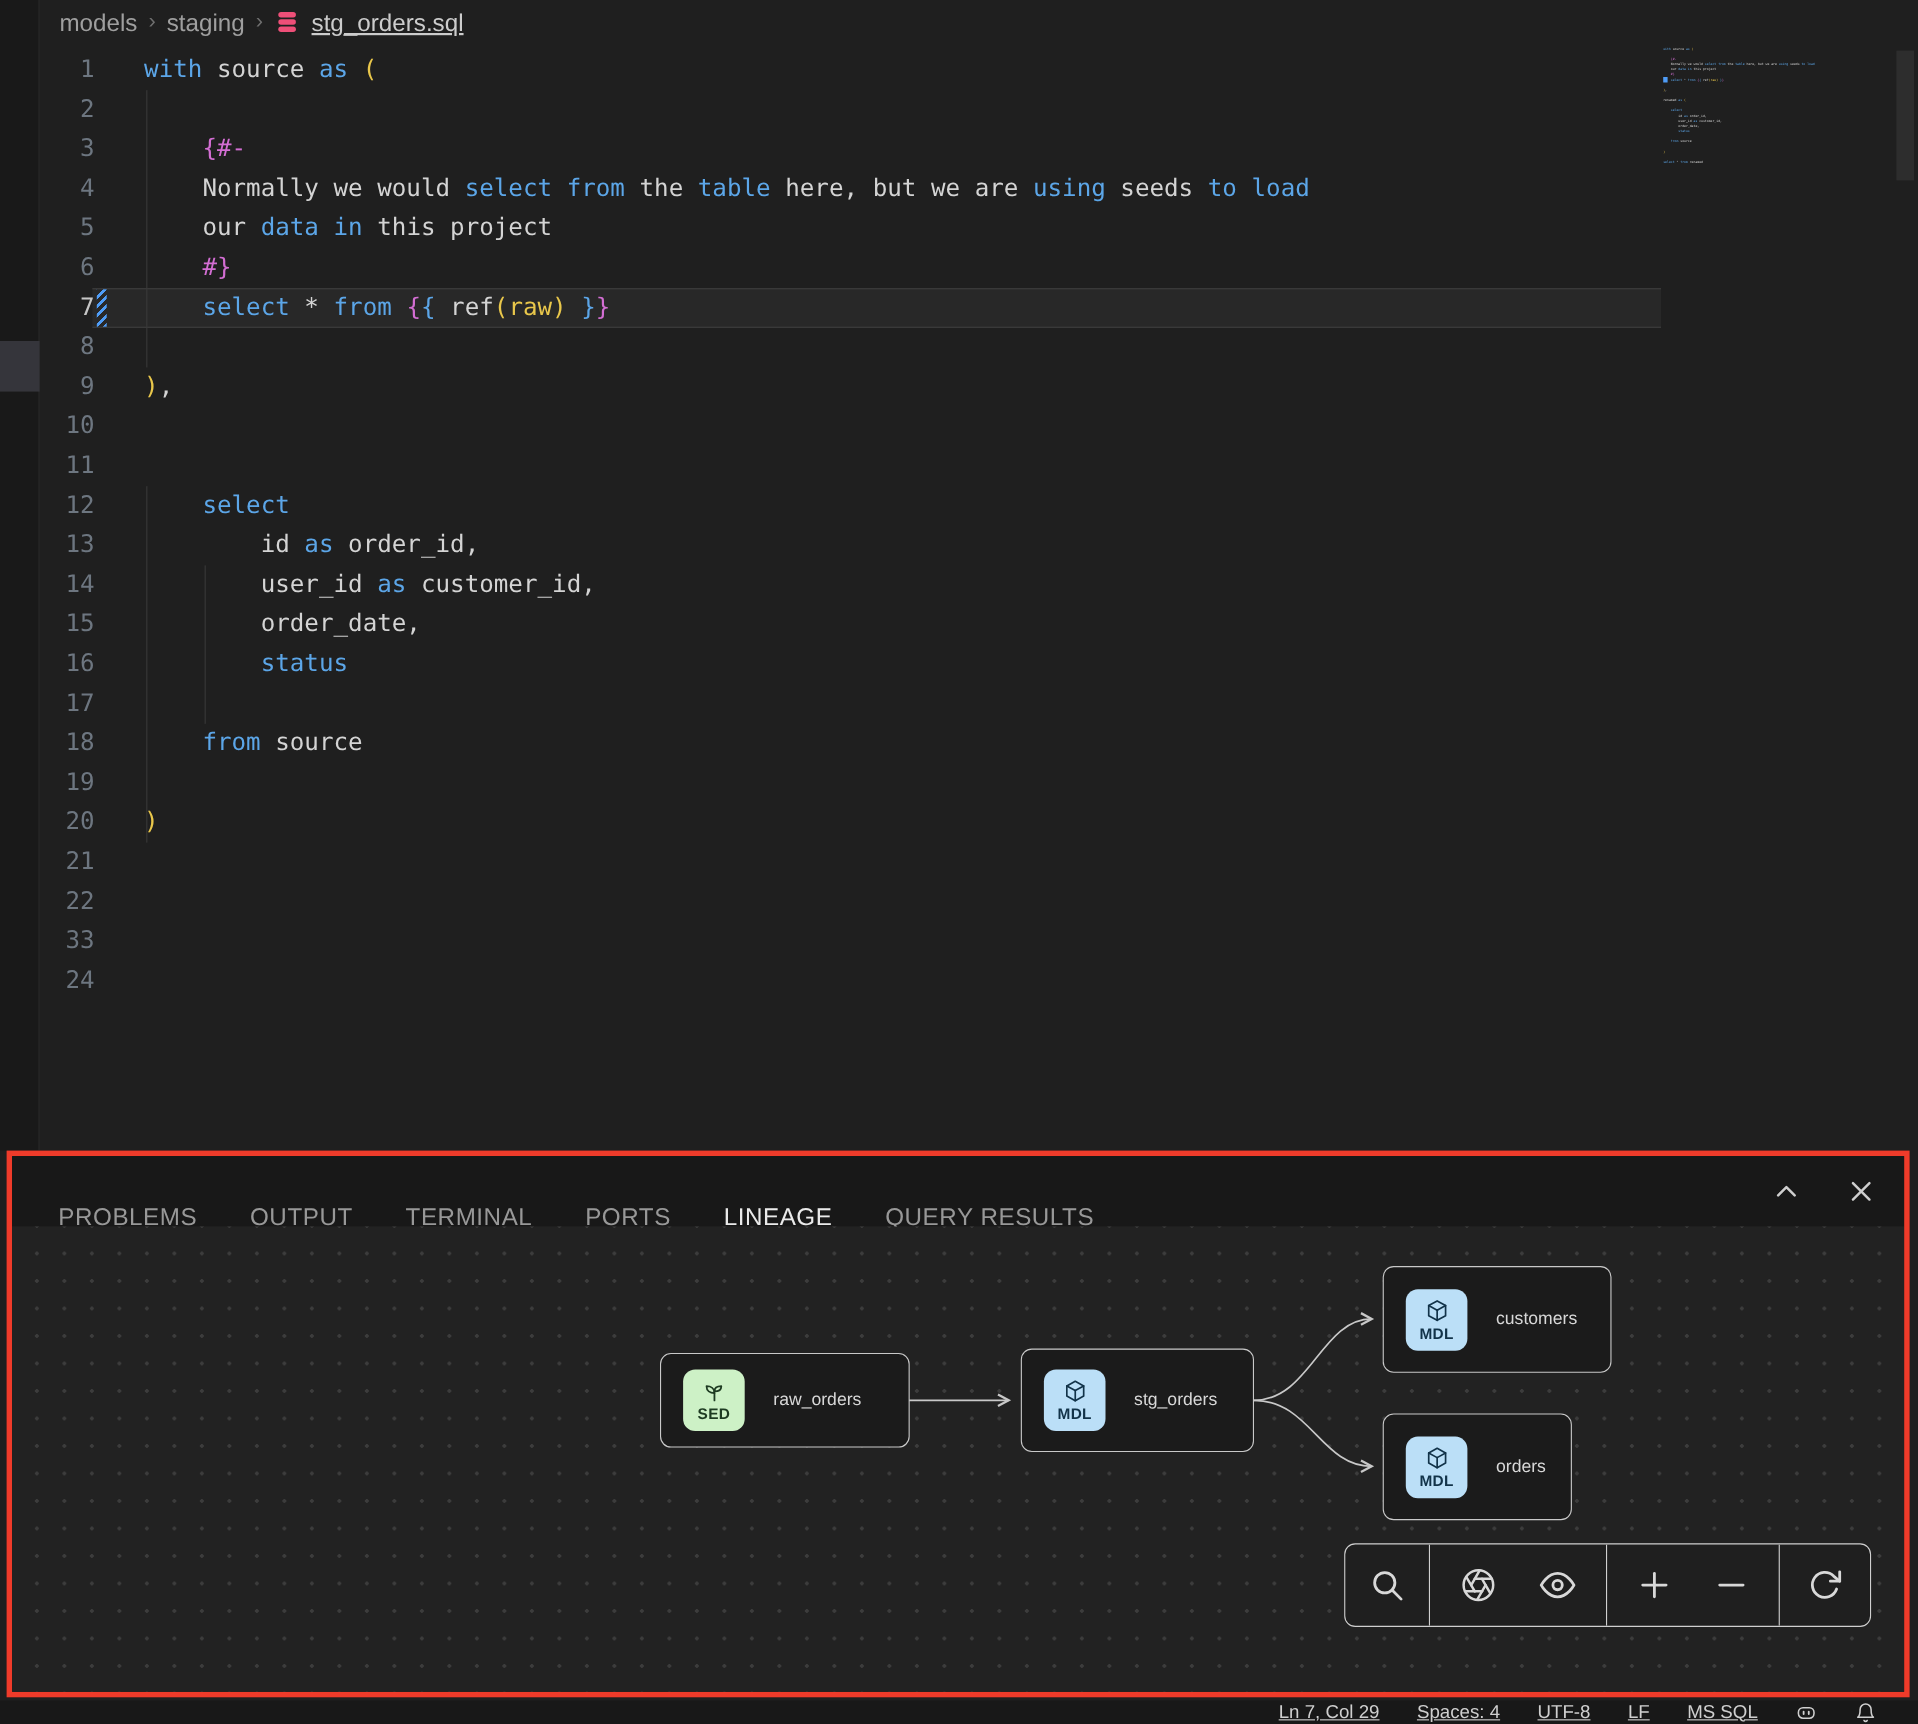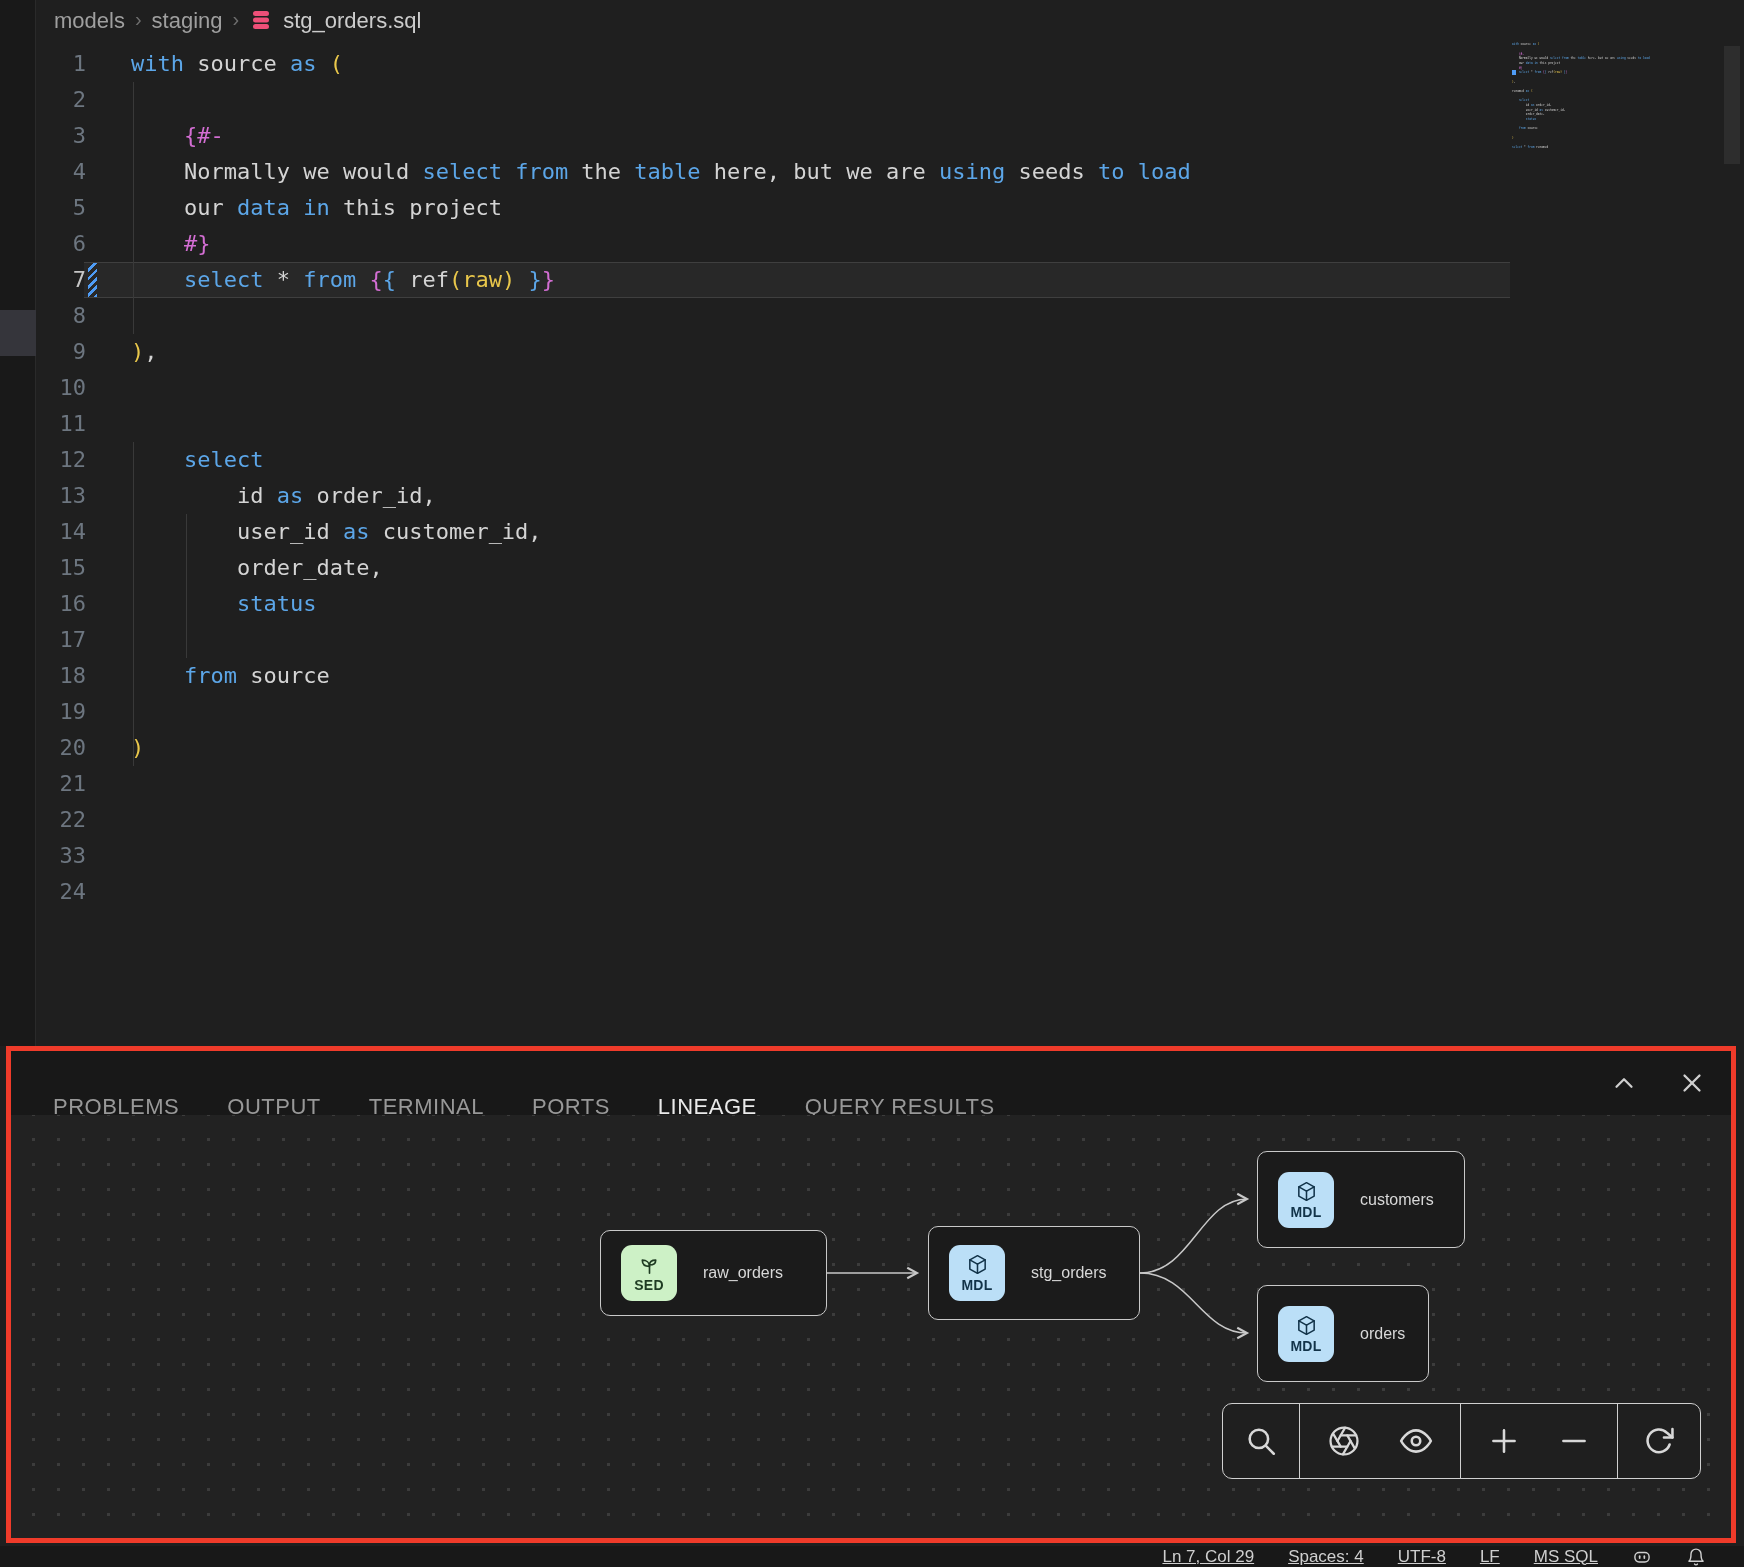--- a/index.html
+++ b/index.html
@@ -8,21 +8,21 @@
           font-family:"Liberation Sans",sans-serif;color:#d4d4d4;}
 
   
   .activity-strip{position:absolute;left:0;top:0;width:36px;height:1046px;background:#191919;border-right:1px solid #2a2a2a;}
   .activity-block{position:absolute;left:0;top:310px;width:36px;height:46px;background:#35353b;}
 
   
   .breadcrumb{position:absolute;left:54px;top:8px;height:32px;display:flex;gap:10px;
               font-size:22px;color:#9f9f9f;}
   .breadcrumb .sep{color:#6f6f6f;font-size:20px;}
-  .breadcrumb .file{color:#cccccc;}
+  .breadcrumb .file{color:#cccccc;text-decoration:underline;}
   .bc-dbicon{width:24px;height:24px;color:#ee4f78;display:inline-flex;}
   .bc-dbicon svg{width:24px;height:24px;}
 
   
   .editor{position:absolute;left:0;top:40px;width:1744px;height:900px;
           font-family:"DejaVu Sans Mono",monospace;font-size:22px;line-height:36px;}
   .gutter{position:absolute;left:36px;top:6px;width:50px;z-index:2;}
   .gutter .ln{height:36px;text-align:right;color:#6d7680;}
   .gutter .ln.active{color:#c6c6c6;}
   .code-lines{position:absolute;left:131px;top:6px;z-index:2;}

